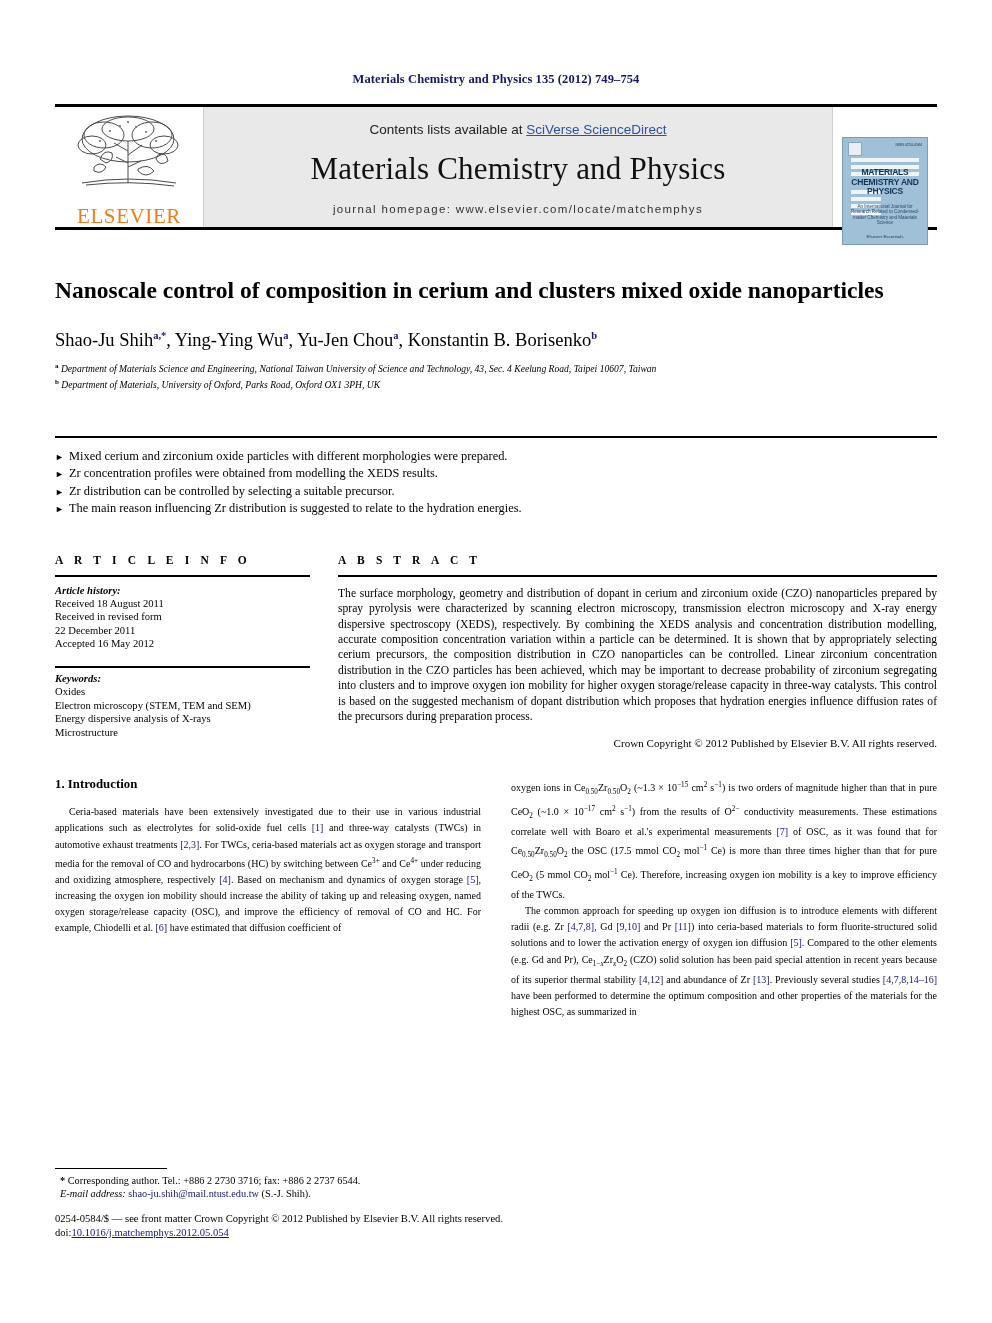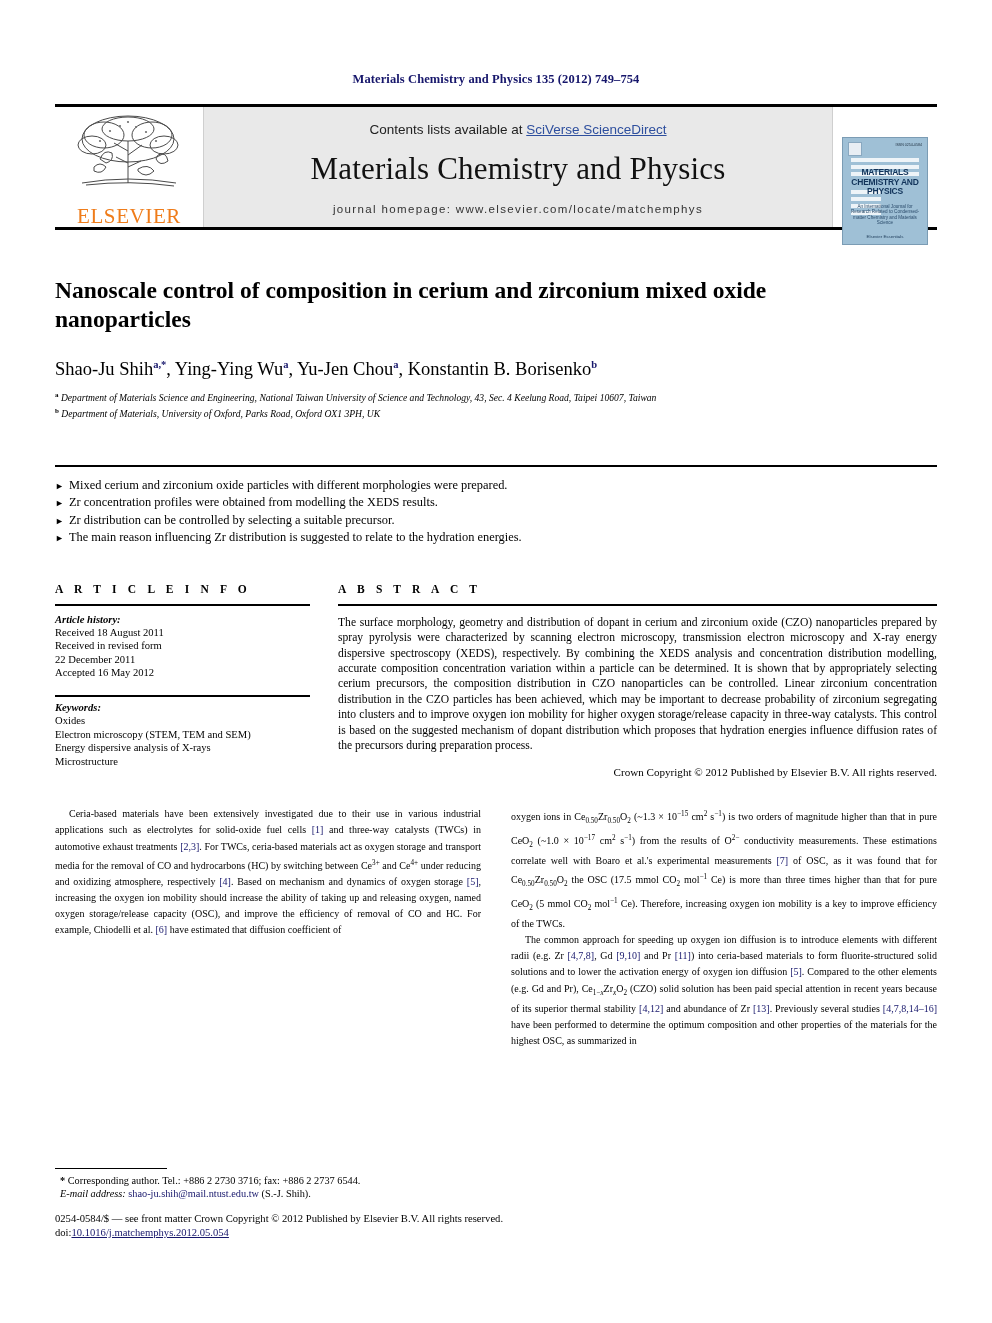--- a/index.html
+++ b/index.html
@@ -355,21 +355,21 @@
           <div>CHEMISTRY AND</div>
           <div>PHYSICS</div>
         </div>
         <div class="cover-sub">An International Journal for Research Related to Condensed-matter Chemistry and Materials Science</div>
         <div class="cover-foot">Elsevier Essentials</div>
       </div>
     </div>
   </div>
 
   <div class="title-block">
-    <h1 class="art-title">Nanoscale control of composition in cerium and zirconium mixed oxide nanoparticles</h1>
+    <h1 class="art-title">Nanoscale control of composition in cerium and clusters mixed oxide nanoparticles</h1>
     <div class="authors">Shao-Ju Shih<sup>a,*</sup>, Ying-Ying Wu<sup>a</sup>, Yu-Jen Chou<sup>a</sup>, Konstantin B. Borisenko<sup>b</sup></div>
     <p class="affil"><sup>a</sup> <span>Department of Materials Science and Engineering, National Taiwan University of Science and Technology, 43, Sec. 4 Keelung Road, Taipei 10607, Taiwan</span></p>
     <p class="affil"><sup>b</sup> <span>Department of Materials, University of Oxford, Parks Road, Oxford OX1 3PH, UK</span></p>
   </div>
 
   <div class="highlights">
     <div class="rule-thick"></div>
     <ul class="hl-list">
       <li class="hl-item"><span class="arrow">►</span><span>Mixed cerium and zirconium oxide particles with different morphologies were prepared.</span></li>
       <li class="hl-item"><span class="arrow">►</span><span>Zr concentration profiles were obtained from modelling the XEDS results.</span></li>
@@ -404,20 +404,21 @@
       <div class="rule-thick"></div>
       <div class="abs-body">
         <p class="abs-p">The surface morphology, geometry and distribution of dopant in cerium and zirconium oxide (CZO) nanoparticles prepared by spray pyrolysis were characterized by scanning electron microscopy, transmission electron microscopy and X-ray energy dispersive spectroscopy (XEDS), respectively. By combining the XEDS analysis and concentration distribution modelling, accurate composition concentration variation within a particle can be determined. It is shown that by appropriately selecting cerium precursors, the composition distribution in CZO nanoparticles can be controlled. Linear zirconium concentration distribution in the CZO particles has been achieved, which may be important to decrease probability of zirconium segregating into clusters and to improve oxygen ion mobility for higher oxygen storage/release capacity in three-way catalysts. This control is based on the suggested mechanism of dopant distribution which proposes that hydration energies influence diffusion rates of the precursors during preparation process.</p>
         <p class="abs-copy">Crown Copyright © 2012 Published by Elsevier B.V. All rights reserved.</p>
       </div>
     </div>
   </div>
 
   <div class="body-cols">
     <div class="bcol">
+      <h2 class="body-h">1.  Introduction</h2>
       <p class="body-p">Ceria-based materials have been extensively investigated due to their use in various industrial applications such as electrolytes for solid-oxide fuel cells <span class="cite">[1]</span> and three-way catalysts (TWCs) in automotive exhaust treatments <span class="cite">[2,3]</span>. For TWCs, ceria-based materials act as oxygen storage and transport media for the removal of CO and hydrocarbons (HC) by switching between Ce<sup class="sm">3+</sup> and Ce<sup class="sm">4+</sup> under reducing and oxidizing atmosphere, respectively <span class="cite">[4]</span>. Based on mechanism and dynamics of oxygen storage <span class="cite">[5]</span>, increasing the oxygen ion mobility should increase the ability of taking up and releasing oxygen, named oxygen storage/release capacity (OSC), and improve the efficiency of removal of CO and HC. For example, Chiodelli et al. <span class="cite">[6]</span> have estimated that diffusion coefficient of</p>
     </div>
     <div class="bcol">
       <p class="body-p cont">oxygen ions in Ce<sub>0.50</sub>Zr<sub>0.50</sub>O<sub>2</sub> (~1.3 × 10<sup class="sm">−15</sup> cm<sup class="sm">2</sup> s<sup class="sm">−1</sup>) is two orders of magnitude higher than that in pure CeO<sub>2</sub> (~1.0 × 10<sup class="sm">−17</sup> cm<sup class="sm">2</sup> s<sup class="sm">−1</sup>) from the results of O<sup class="sm">2−</sup> conductivity measurements. These estimations correlate well with Boaro et al.'s experimental measurements <span class="cite">[7]</span> of OSC, as it was found that for Ce<sub>0.50</sub>Zr<sub>0.50</sub>O<sub>2</sub> the OSC (17.5 mmol CO<sub>2</sub> mol<sup class="sm">−1</sup> Ce) is more than three times higher than that for pure CeO<sub>2</sub> (5 mmol CO<sub>2</sub> mol<sup class="sm">−1</sup> Ce). Therefore, increasing oxygen ion mobility is a key to improve efficiency of the TWCs.</p>
       <p class="body-p">The common approach for speeding up oxygen ion diffusion is to introduce elements with different radii (e.g. Zr <span class="cite">[4,7,8]</span>, Gd <span class="cite">[9,10]</span> and Pr <span class="cite">[11]</span>) into ceria-based materials to form fluorite-structured solid solutions and to lower the activation energy of oxygen ion diffusion <span class="cite">[5]</span>. Compared to the other elements (e.g. Gd and Pr), Ce<sub>1−<i>x</i></sub>Zr<sub><i>x</i></sub>O<sub>2</sub> (CZO) solid solution has been paid special attention in recent years because of its superior thermal stability <span class="cite">[4,12]</span> and abundance of Zr <span class="cite">[13]</span>. Previously several studies <span class="cite">[4,7,8,14–16]</span> have been performed to determine the optimum composition and other properties of the materials for the highest OSC, as summarized in</p>
     </div>
   </div>
 
   <div class="footnote">
     <div class="fn-rule"></div>

